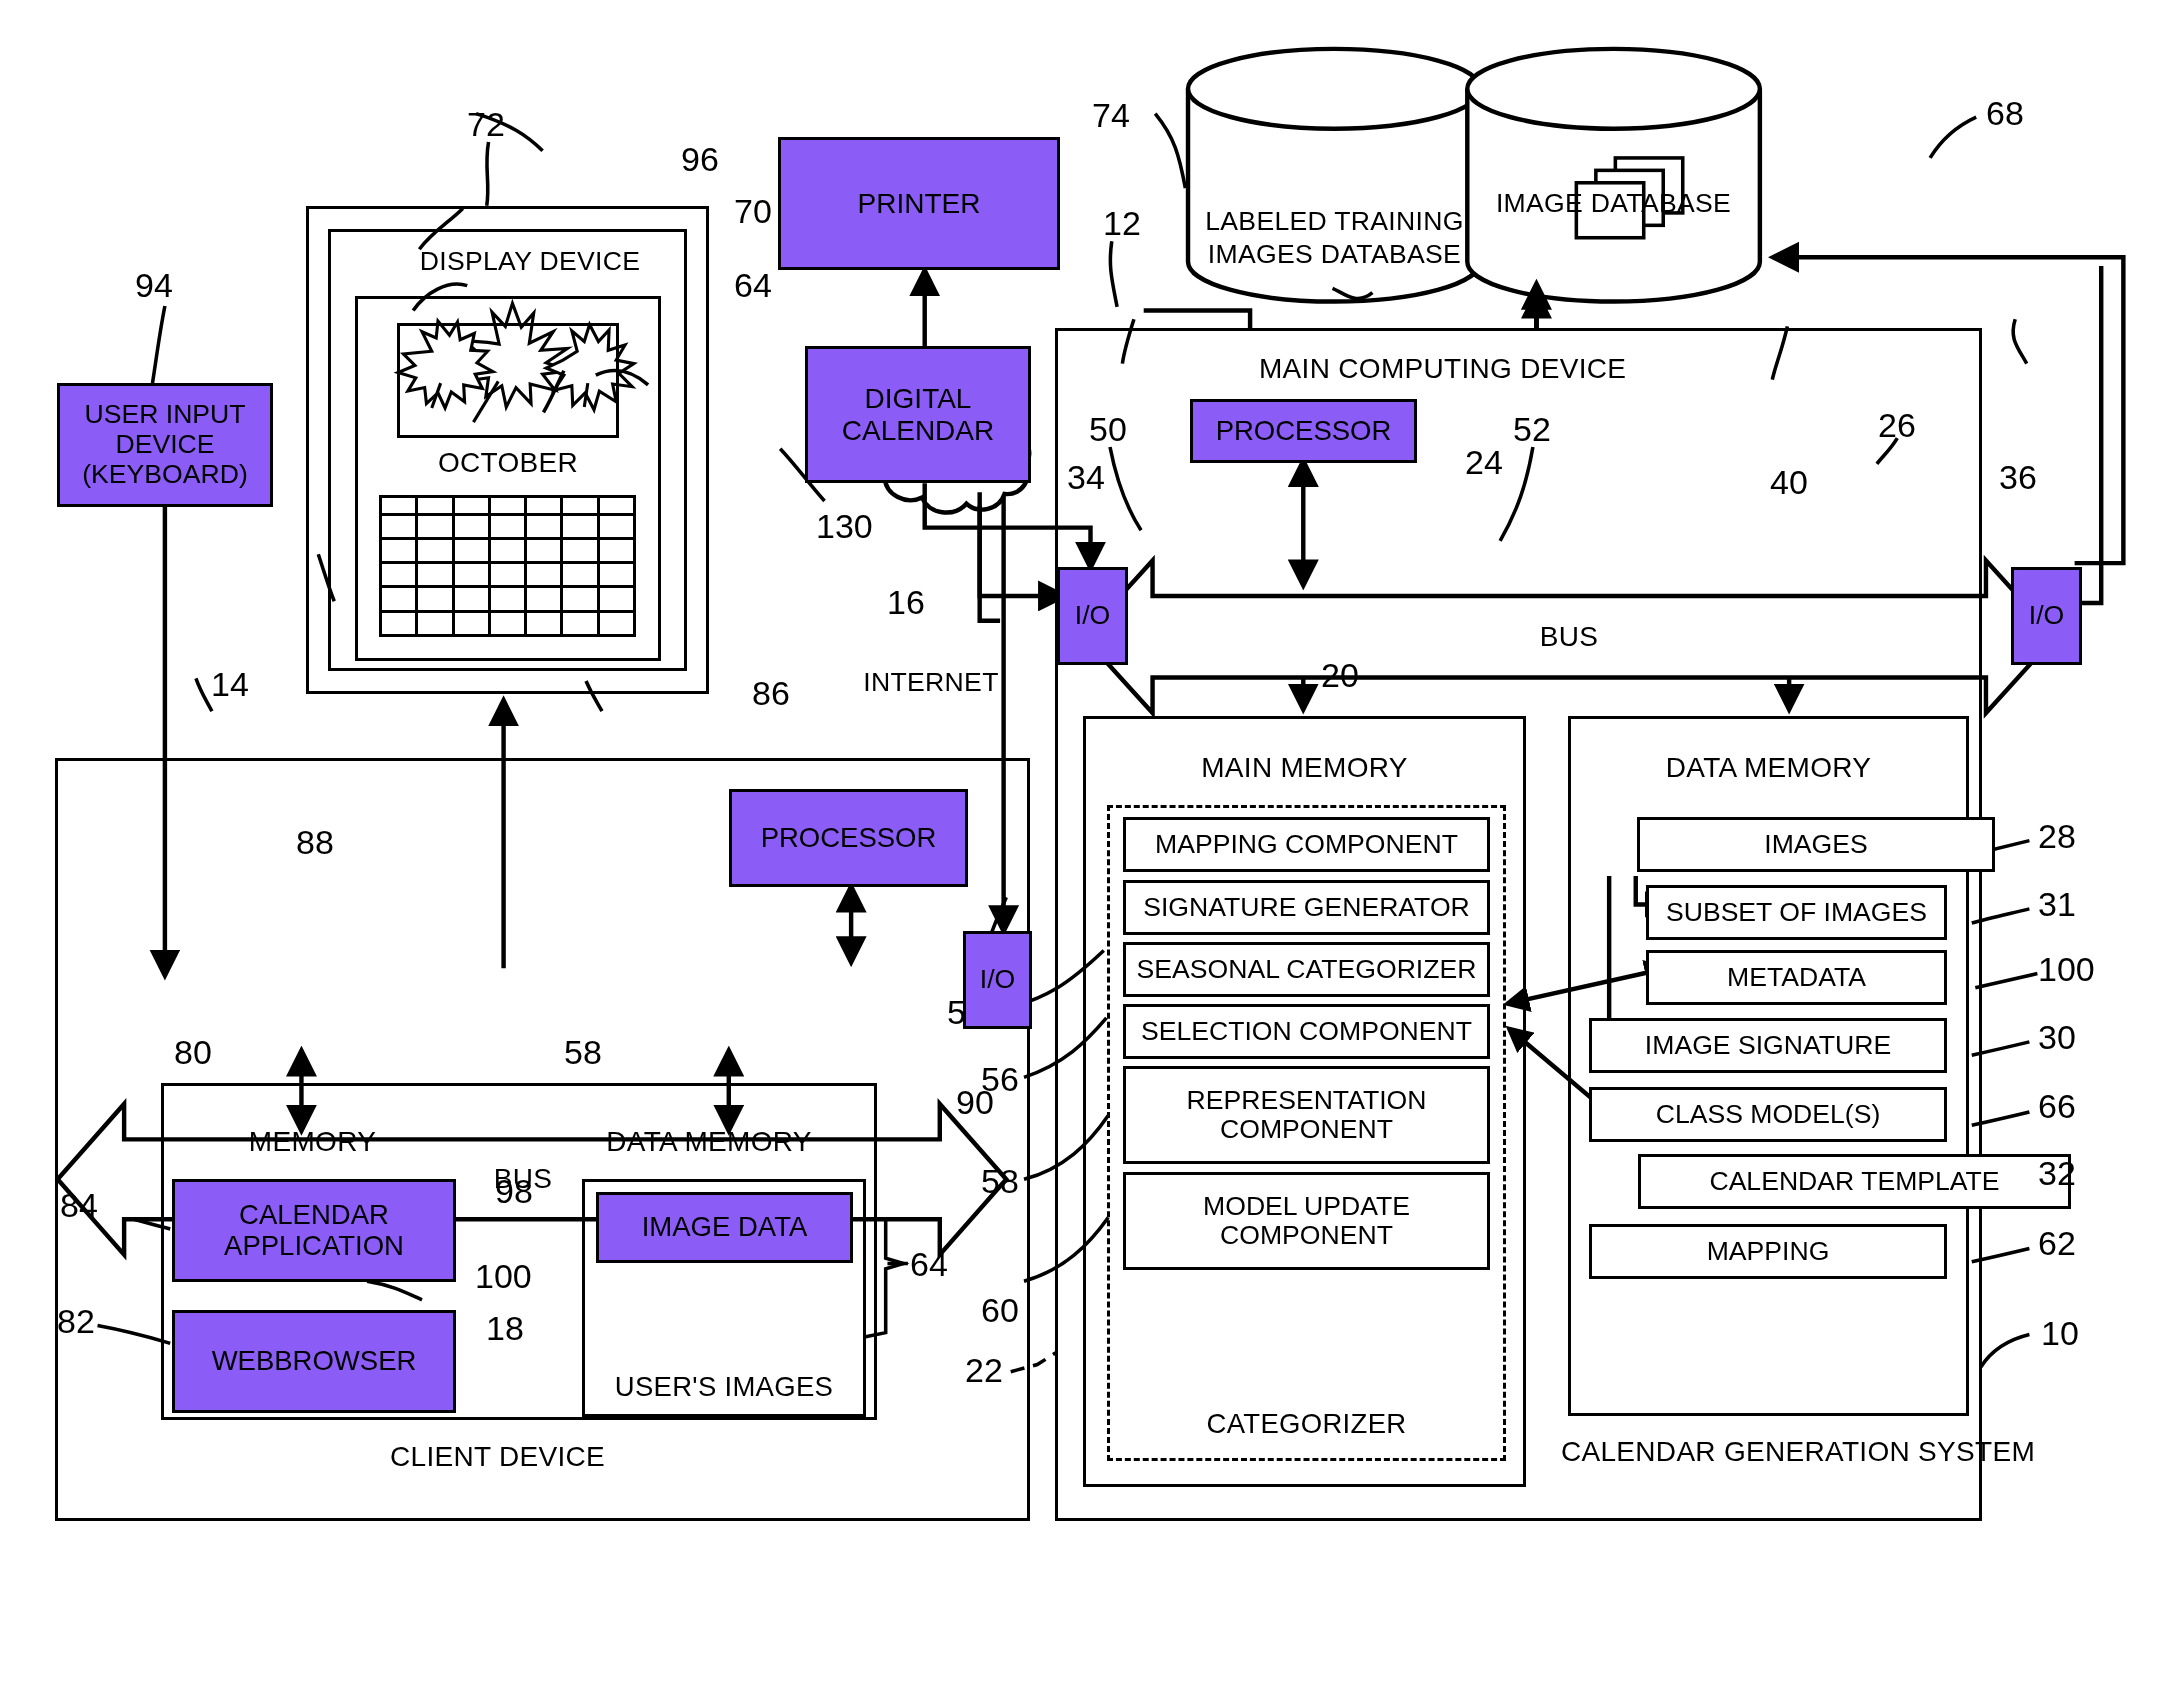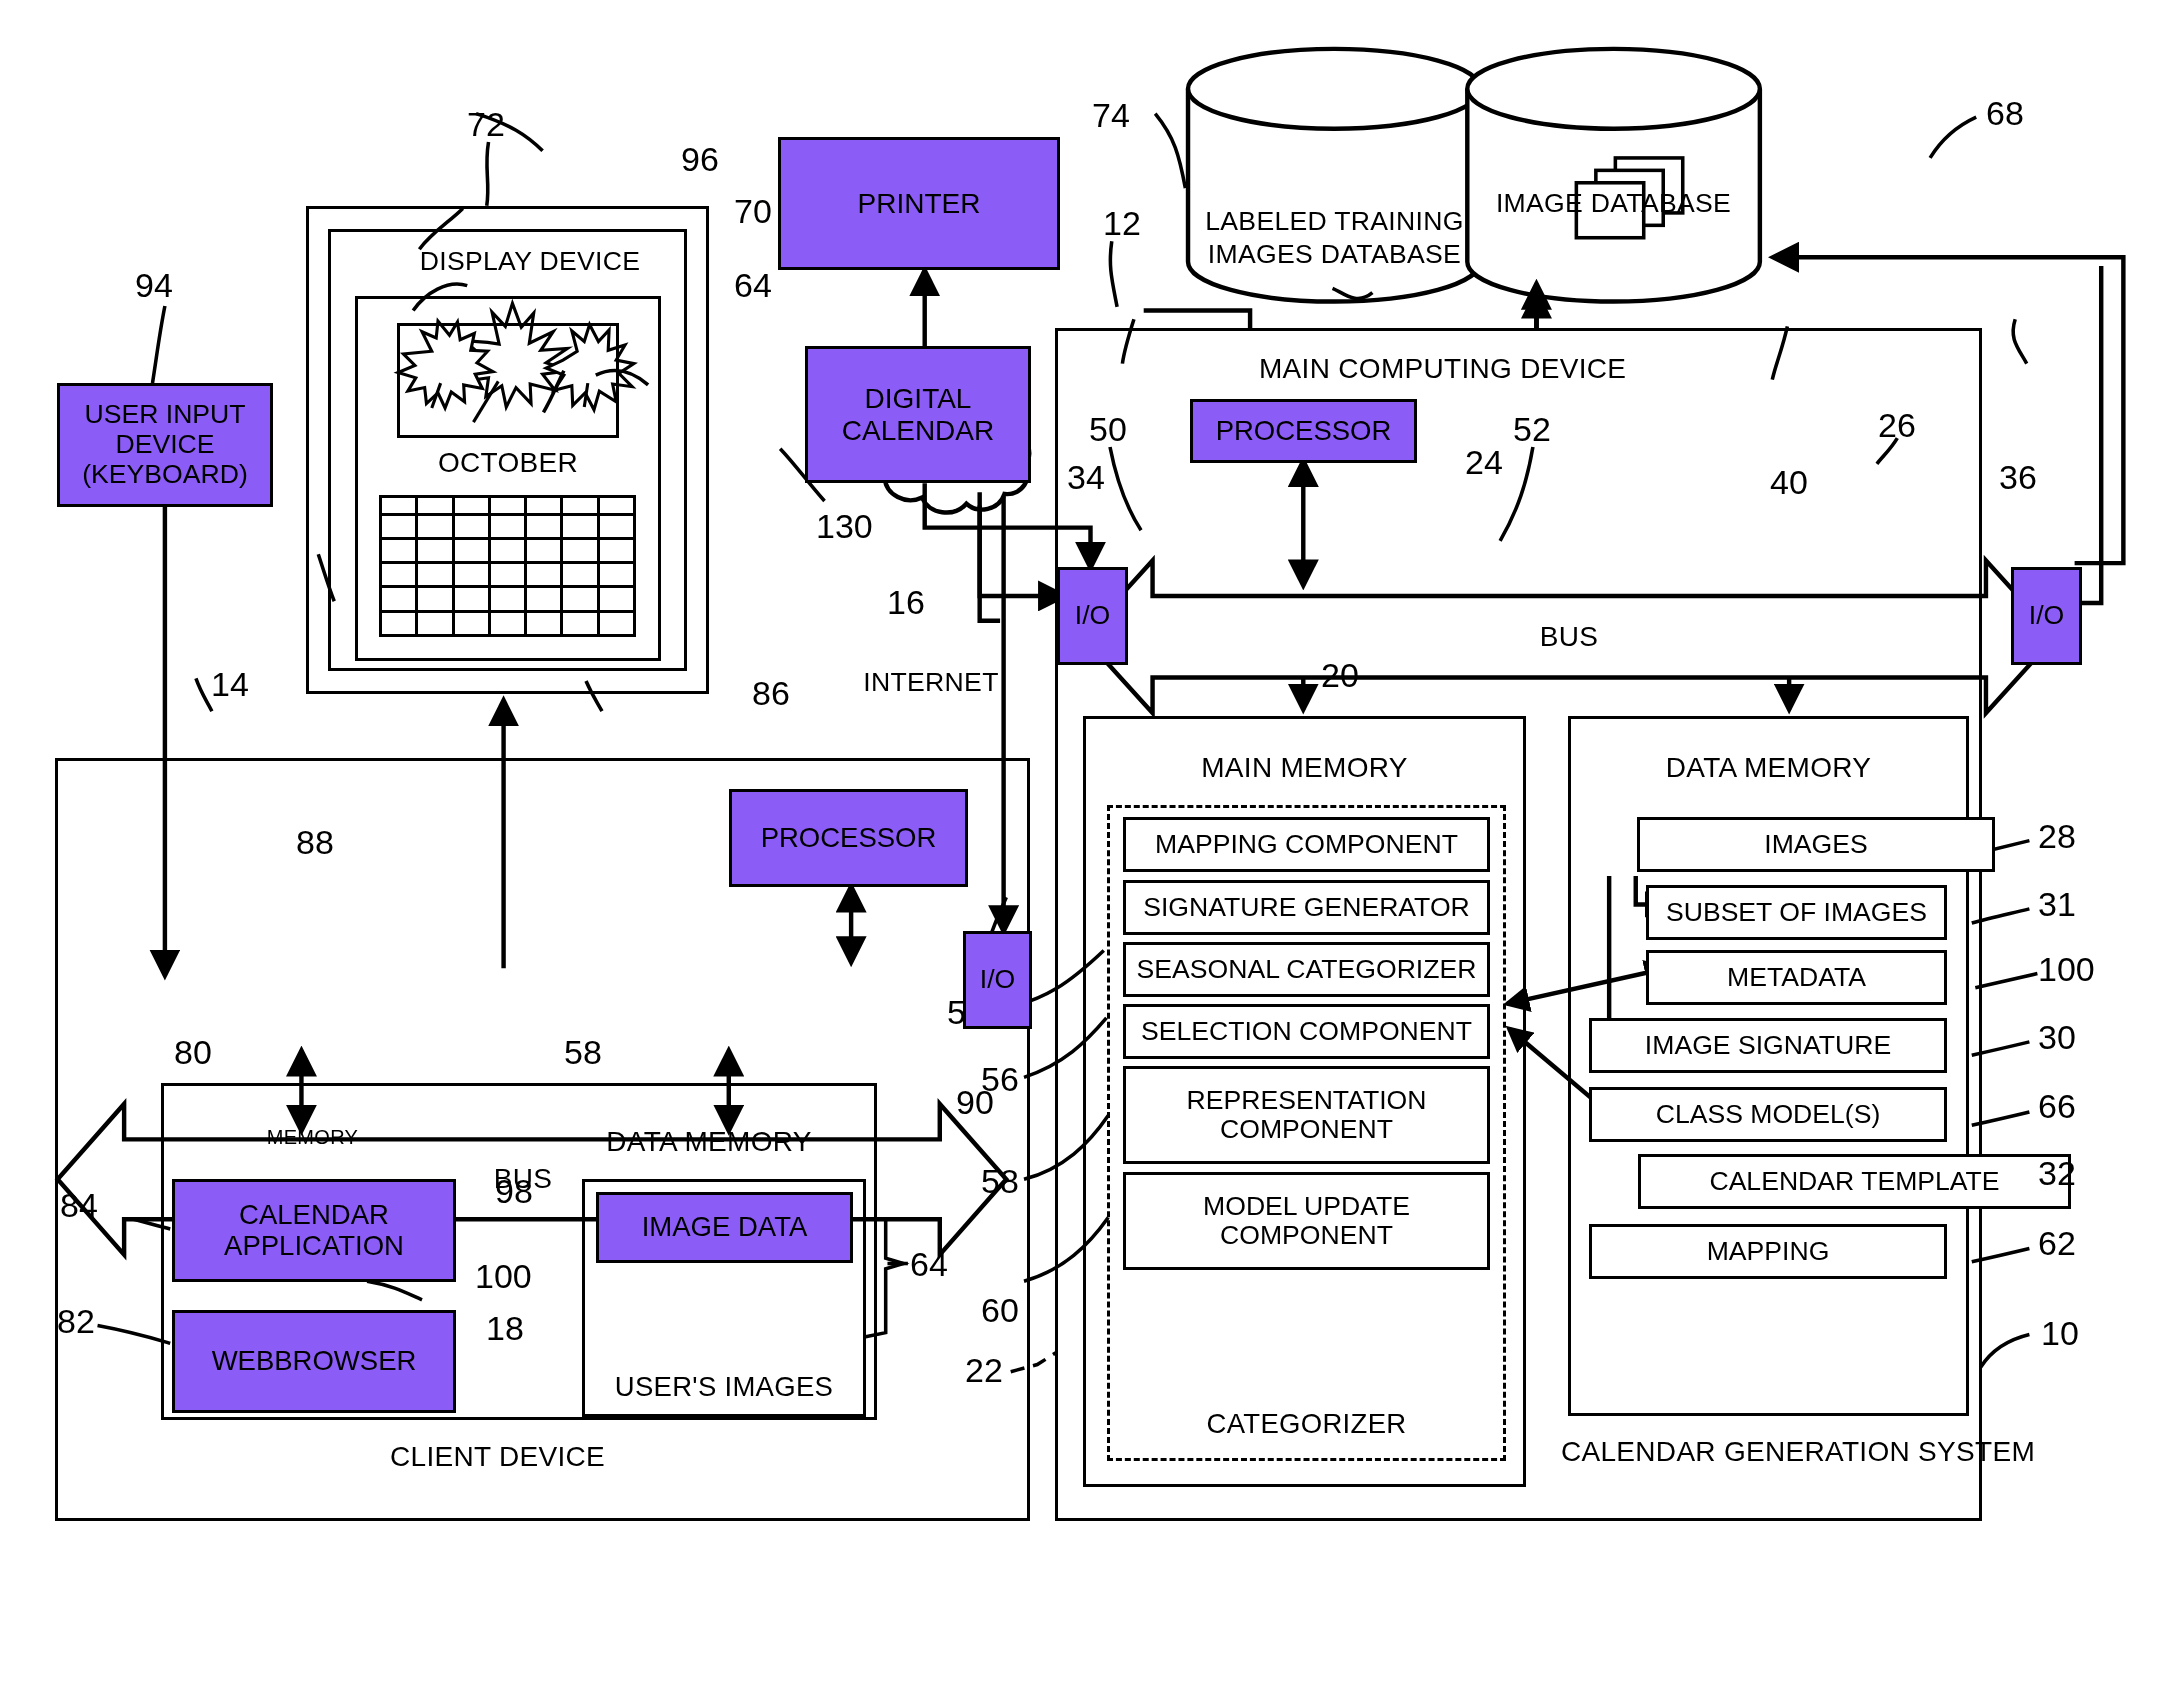--- a/index.html
+++ b/index.html
@@ -485,21 +485,21 @@
   <div class="box" style="left:963px; top:931px; width:69px; height:98px; font-size:26.6px;">
     <span>I/O</span>
   </div>
   <div class="ref" style="left:956px; top:1083px;">90</div>
 
   <div class="lbl" style="left:452px; top:1163px; width:142px; font-size:28px;">BUS</div>
   <div class="ref" style="left:296px; top:823px;">88</div>
 
   <div class="box" style="left:161px; top:1083px; width:716px; height:337px; background:transparent;"></div>
 
-  <div class="lbl" style="left:184px; top:1126px; width:257px; font-size:20px;">MEMORY</div>
+  <div class="lbl" style="left:184px; top:1126px; width:257px; font-size:28px;">MEMORY</div>
   <div class="ref" style="left:174px; top:1033px;">80</div>
 
   <div class="lbl" style="left:576px; top:1126px; width:266px; font-size:28px;">DATA MEMORY</div>
   <div class="ref" style="left:564px; top:1033px;">58</div>
 
   <div class="box" style="left:172px; top:1179px; width:284px; height:103px; font-size:27.5px; flex-direction:column;">
     <span>CALENDAR</span>
     <span>APPLICATION</span>
   </div>
   <div class="ref" style="left:60px; top:1186px;">84</div>

